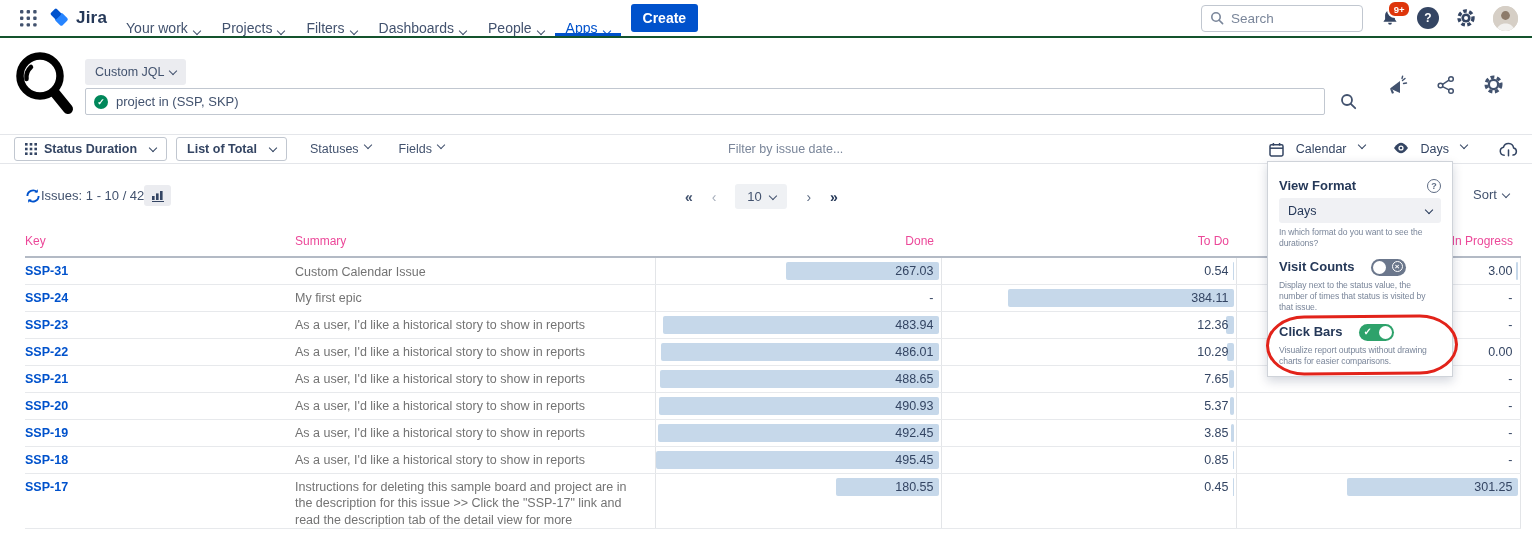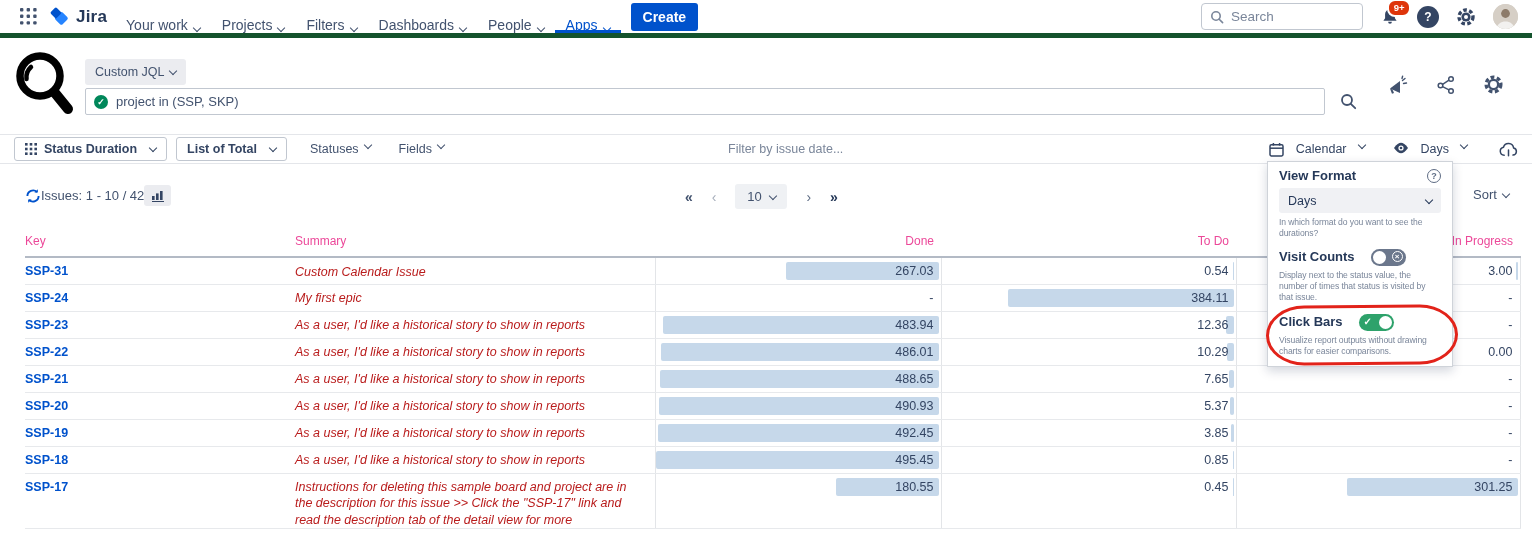--- a/index.html
+++ b/index.html
@@ -5,21 +5,21 @@
   * { margin:0; padding:0; box-sizing:border-box; }
   html,body { width:1532px; height:548px; }
   body { font-family:"Liberation Sans", sans-serif; background:#fff; color:#42526E; position:relative; overflow:hidden; }
   .screen { position:absolute; inset:0; }
 
   
   .chev { display:inline-block; width:6px; height:6px; border-right:1.6px solid currentColor; border-bottom:1.6px solid currentColor; transform:rotate(45deg); margin-left:6px; margin-bottom:2px; }
   svg { display:block; }
 
   
-  .topnav { position:absolute; left:0; top:0; width:100%; height:38px; display:flex; align-items:center; padding:0 14px; border-bottom:5px solid #14532d; background:#fff; z-index:20; }
+  .topnav { position:absolute; left:0; top:0; width:100%; height:38px; display:flex; align-items:center; padding:0 14px; border-bottom:2px solid #14532d; background:#fff; z-index:20; }
   .appswitcher { padding:4px 6px; cursor:pointer; color:#42526E; }
   .brand { display:flex; align-items:center; gap:5px; padding:0 8px 0 6px; cursor:pointer; }
   .brand-text { font-size:17px; font-weight:600; color:#253858; letter-spacing:.2px; }
   .nav-items { display:flex; height:100%; align-items:stretch; }
   .nav-item { display:flex; align-items:flex-end; padding:0 11px; font-size:14px; font-weight:500; color:#42526E; cursor:pointer; }
   .nav-item.active { color:#0052CC; box-shadow:inset 0 -3px 0 #0052CC; }
   .create-btn { margin-left:10px; background:#0052CC; color:#fff; border:none; border-radius:3px; font-family:inherit; font-size:14px; font-weight:600; padding:6px 12px; cursor:pointer; }
   .nav-right { margin-left:auto; display:flex; align-items:center; gap:17px; }
   .search-box { display:flex; align-items:center; gap:7px; width:162px; height:27px; border:1px solid #C1C7D0; border-radius:4px; padding:0 8px; color:#7A869A; background:#fff; }
   .search-box input { border:none; outline:none; width:110px; font-family:inherit; font-size:13.5px; color:#42526E; background:transparent; }
@@ -65,28 +65,28 @@
   .sort-link { position:absolute; left:1473px; top:5px; display:flex; align-items:center; font-size:13px; color:#42526E; cursor:pointer; }
 
   
   .table-wrap { position:absolute; left:25px; top:230px; width:1495px; }
   table { border-collapse:collapse; table-layout:fixed; width:1495px; }
   th { font-size:12px; font-weight:400; color:#ec4899; padding:4px 7px 8px 0; border-bottom:2px solid #B3BAC5; }
   th.al { text-align:left; padding-left:0; }
   th.ar { text-align:right; }
   td { border-bottom:1px solid #E7E9EC; vertical-align:top; font-size:12.5px; height:27px; padding-top:6px; }
   td.col-key a { color:#0052CC; font-weight:600; text-decoration:none; font-size:12.5px; cursor:pointer; }
-  td.col-summary { color:#b91c1c; line-height:1.3; padding-right:14px; padding-top:5.5px;font-style:italic; }
+  td.col-summary { color:#737373; line-height:1.3; padding-right:14px; padding-top:5.5px; }
   td.num-cell { position:relative; text-align:right; padding-right:7px; border-left:1px solid #E3E5E8; color:#344563; }
   td.num-cell.last { border-right:1px solid #E3E5E8; }
   .databar { position:absolute; right:2px; top:4px; height:18px; background:#C6D8EA; border-radius:2px; }
   .cell-num { position:relative; z-index:1; }
 
   
-  .view-panel { position:absolute; left:1267px; top:161px; width:186px; background:#fff; border:1px solid #CFD3D9; box-shadow:0 4px 10px rgba(9,30,66,.18); padding:6px 11px 9px 11px; z-index:40; }
+  .view-panel { position:absolute; left:1267px; top:161px; width:186px; background:#fff; border:1px solid #CFD3D9; box-shadow:0 4px 10px rgba(9,30,66,.18); padding:16px 11px 9px 11px; z-index:40; }
   .vp-title-row { display:flex; align-items:center; justify-content:space-between; font-size:13px; font-weight:600; color:#253858; }
   .help-circle { width:14px; height:14px; border:1.4px solid #5E6C84; border-radius:50%; color:#5E6C84; font-size:9px; font-weight:700; display:flex; align-items:center; justify-content:center; cursor:pointer; }
   .vp-select { margin-top:5px; height:25px; background:#F0F1F4; border-radius:3px; display:flex; align-items:center; justify-content:space-between; padding:0 9px; font-size:12.5px; color:#253858; cursor:pointer; }
   .vp-help { margin-top:4px; font-size:8.6px; letter-spacing:-.1px; line-height:1.32; color:#7A869A; }
   .toggle-row { margin-top:9px; display:flex; align-items:flex-start; gap:16px; font-size:13px; font-weight:600; color:#253858; }
   .toggle { position:relative; width:35px; height:17px; border-radius:9px; cursor:pointer; flex:0 0 auto; }
   .toggle .knob { position:absolute; top:2px; width:13px; height:13px; border-radius:50%; background:#fff; }
   .toggle .t-check, .toggle .t-x { position:absolute; color:#fff; }
   .toggle.off { background:#6B778C; }
   .toggle.off .knob { left:2px; }

